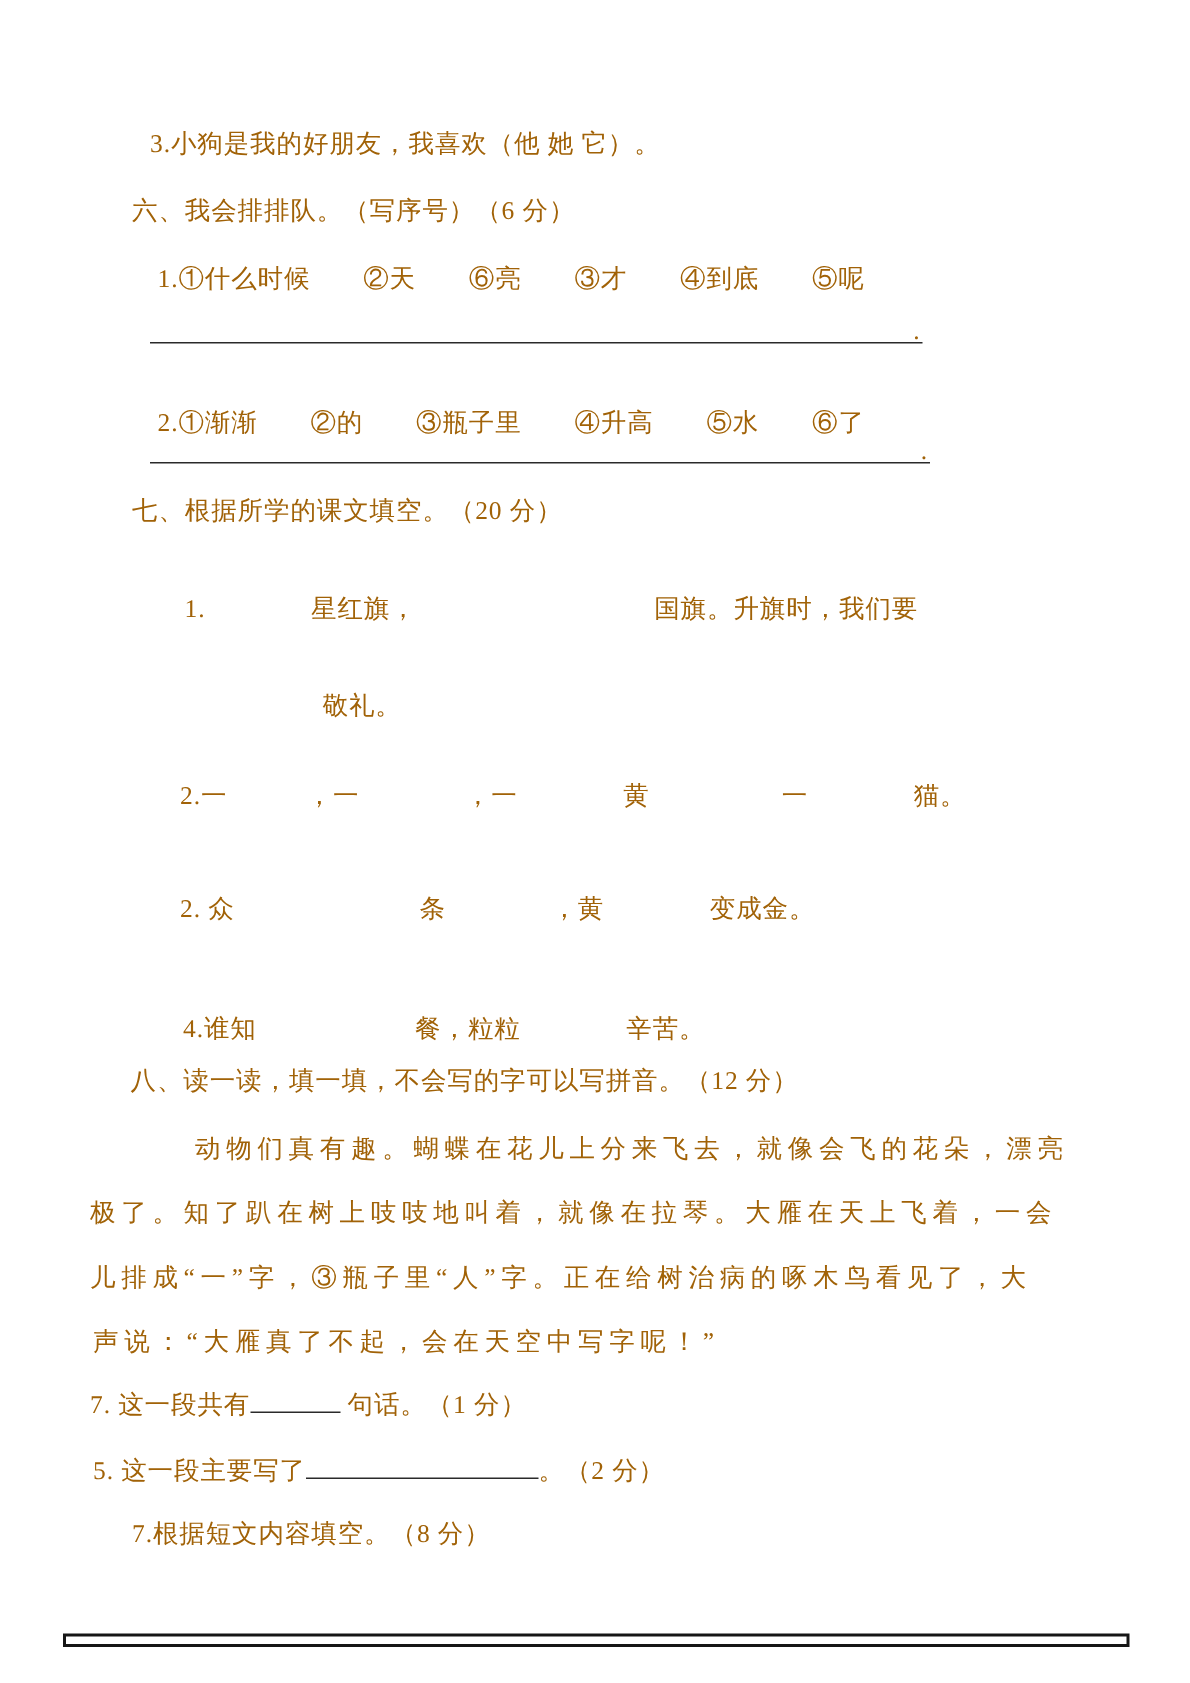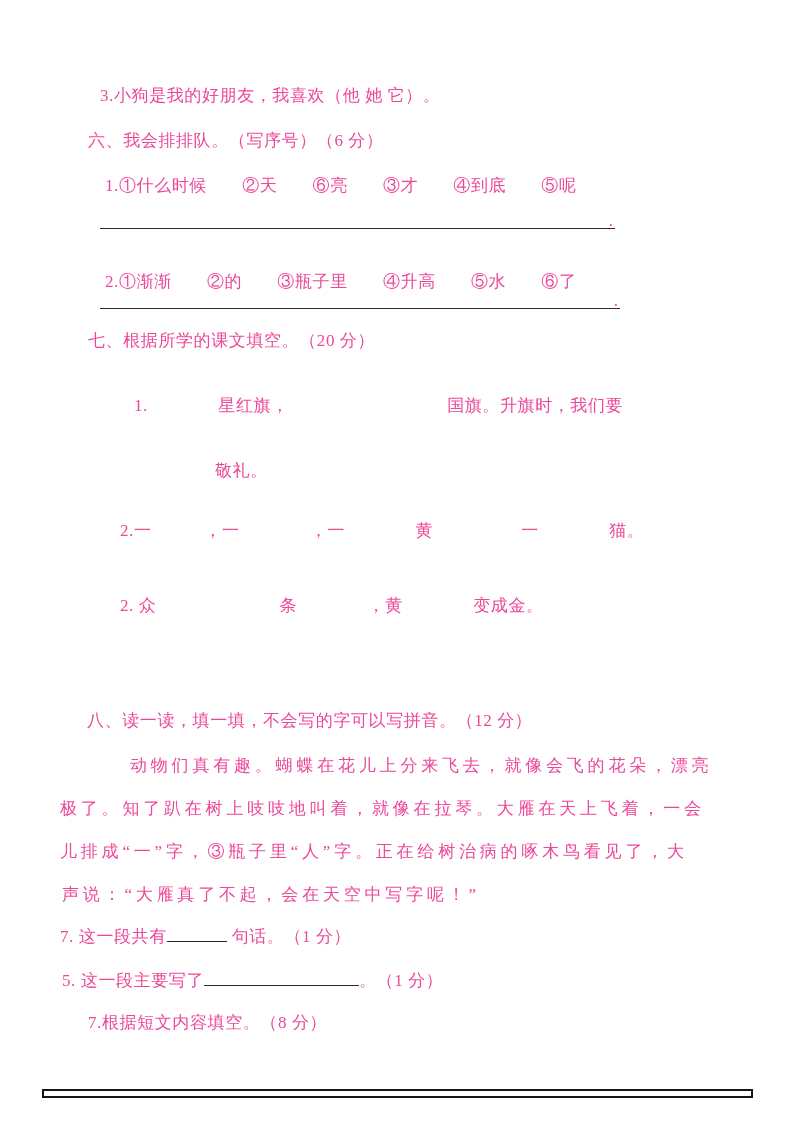--- a/index.html
+++ b/index.html
@@ -5,21 +5,21 @@
   * { margin: 0; padding: 0; box-sizing: border-box; }
   html, body { background: #ffffff; }
   #page {
     position: relative;
     width: 793px;
     height: 1122px;
     margin: 0 auto;
     background: #ffffff;
     overflow: hidden;
     font-family: "Liberation Serif", "DejaVu Serif", serif;
-    color: #ec4899;
+    color: #a16207;
   }
   .line {
     position: absolute;
     white-space: pre;
     font-size: 17px;
     line-height: 20px;
     letter-spacing: 0.6px;
   }
   .passage {
     letter-spacing: 3.8px;
@@ -70,40 +70,41 @@
   </div>
 
   <div class="line" style="left:105px; top:272px">2.①渐渐　　②的　　③瓶子里　　④升高　　⑤水　　⑥了</div>
 
   <div class="answer-line" style="top:283px; width:520px">
     <span class="period">.</span>
   </div>
 
   <div class="line" style="left:88px; top:331px">七、根据所学的课文填空。（20 分）</div>
 
-  <div class="line" style="left:134px; top:396px">1.　　　　星红旗，　　　　　　　　　国旗。升旗时，我们要</div>
+  <div class="line" style="left:123px; top:396px">1.　　　　星红旗，　　　　　　　　　国旗。升旗时，我们要</div>
 
   <div class="line" style="left:215px; top:461px">敬礼。</div>
 
   <div class="line" style="left:120px; top:521px">2.一　　　，一　　　　，一　　　　黄　　　　　一　　　　猫。</div>
 
   <div class="line" style="left:120px; top:596px">2. 众　　　　　　　条　　　　，黄　　　　变成金。</div>
 
+  <div class="line" style="left:122px; top:676px">4.谁知　　　　　　餐，粒粒　　　　辛苦。</div>
 
   <div class="line" style="left:87px; top:711px">八、读一读，填一填，不会写的字可以写拼音。（12 分）</div>
 
   <div class="line passage" style="left:130px; top:756px">动物们真有趣。蝴蝶在花儿上分来飞去，就像会飞的花朵，漂亮</div>
 
   <div class="line passage" style="left:60px; top:799px">极了。知了趴在树上吱吱地叫着，就像在拉琴。大雁在天上飞着，一会</div>
 
   <div class="line passage" style="left:60px; top:842px">儿排成“一”字，③瓶子里“人”字。正在给树治病的啄木鸟看见了，大</div>
 
   <div class="line passage" style="left:62px; top:885px">声说：“大雁真了不起，会在天空中写字呢！”</div>
 
   <div class="line" style="left:60px; top:927px"><span>7. 这一段共有</span><span class="ublank w60"></span><span> 句话。（1 分）</span></div>
 
-  <div class="line" style="left:62px; top:971px"><span>5. 这一段主要写了</span><span class="ublank w155"></span><span>。（1 分）</span></div>
+  <div class="line" style="left:62px; top:971px"><span>5. 这一段主要写了</span><span class="ublank w155"></span><span>。（2 分）</span></div>
 
   <div class="line" style="left:88px; top:1013px">7.根据短文内容填空。（8 分）</div>
 
   <div class="bottom-box"></div>
 
 </div>
 
 </body></html>

